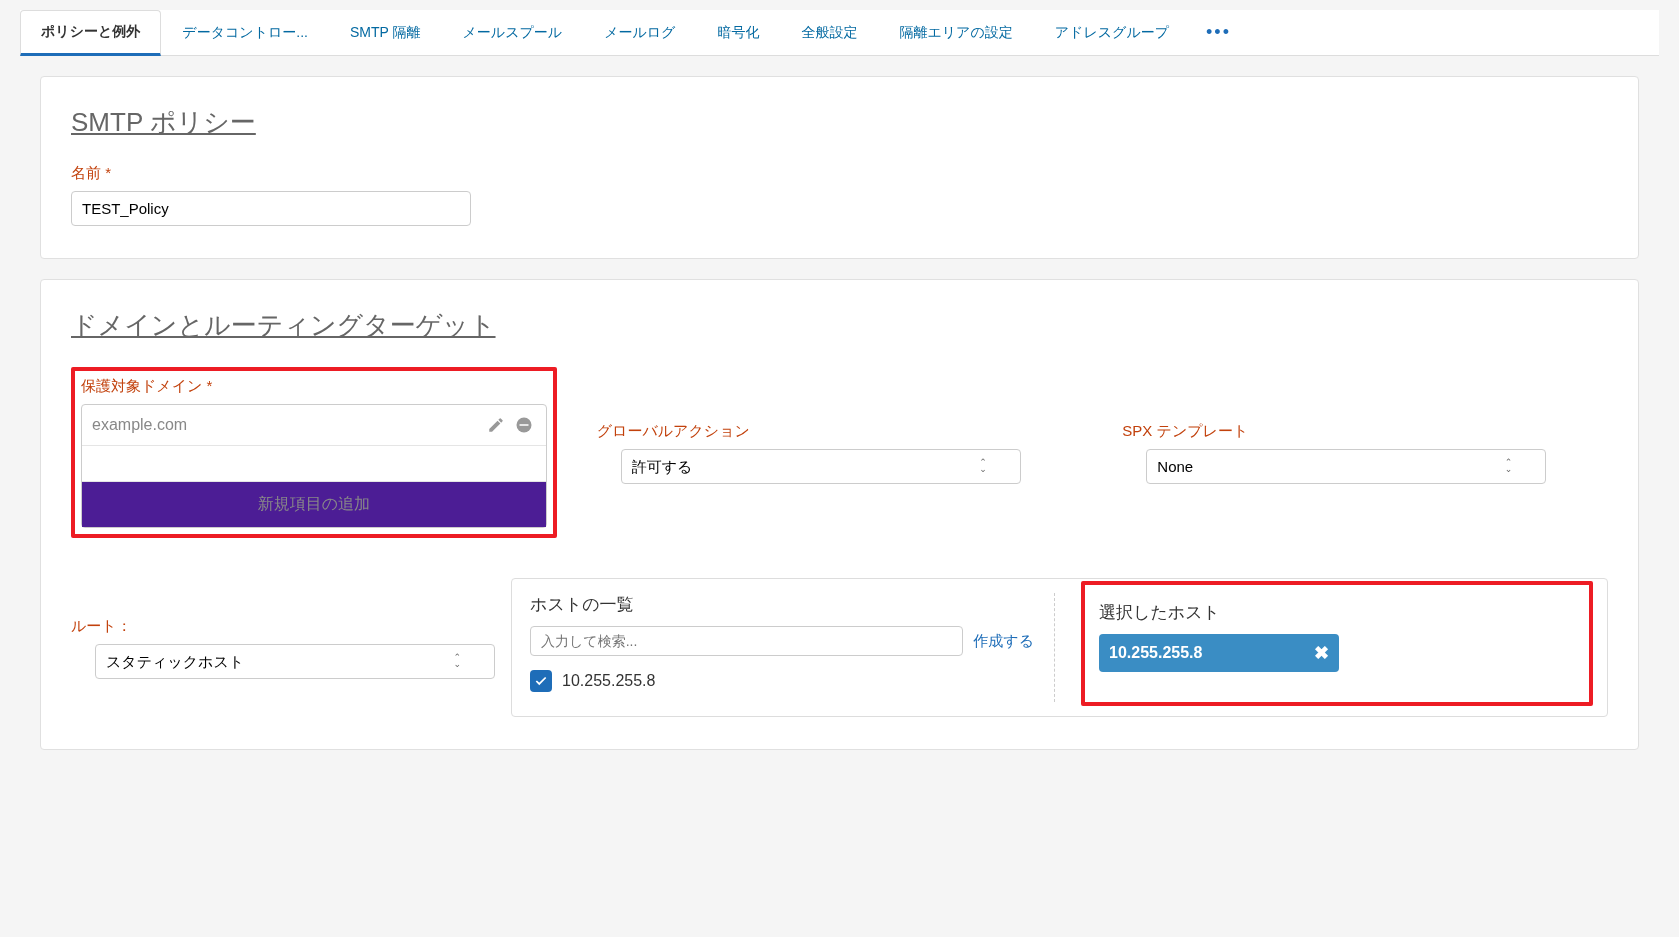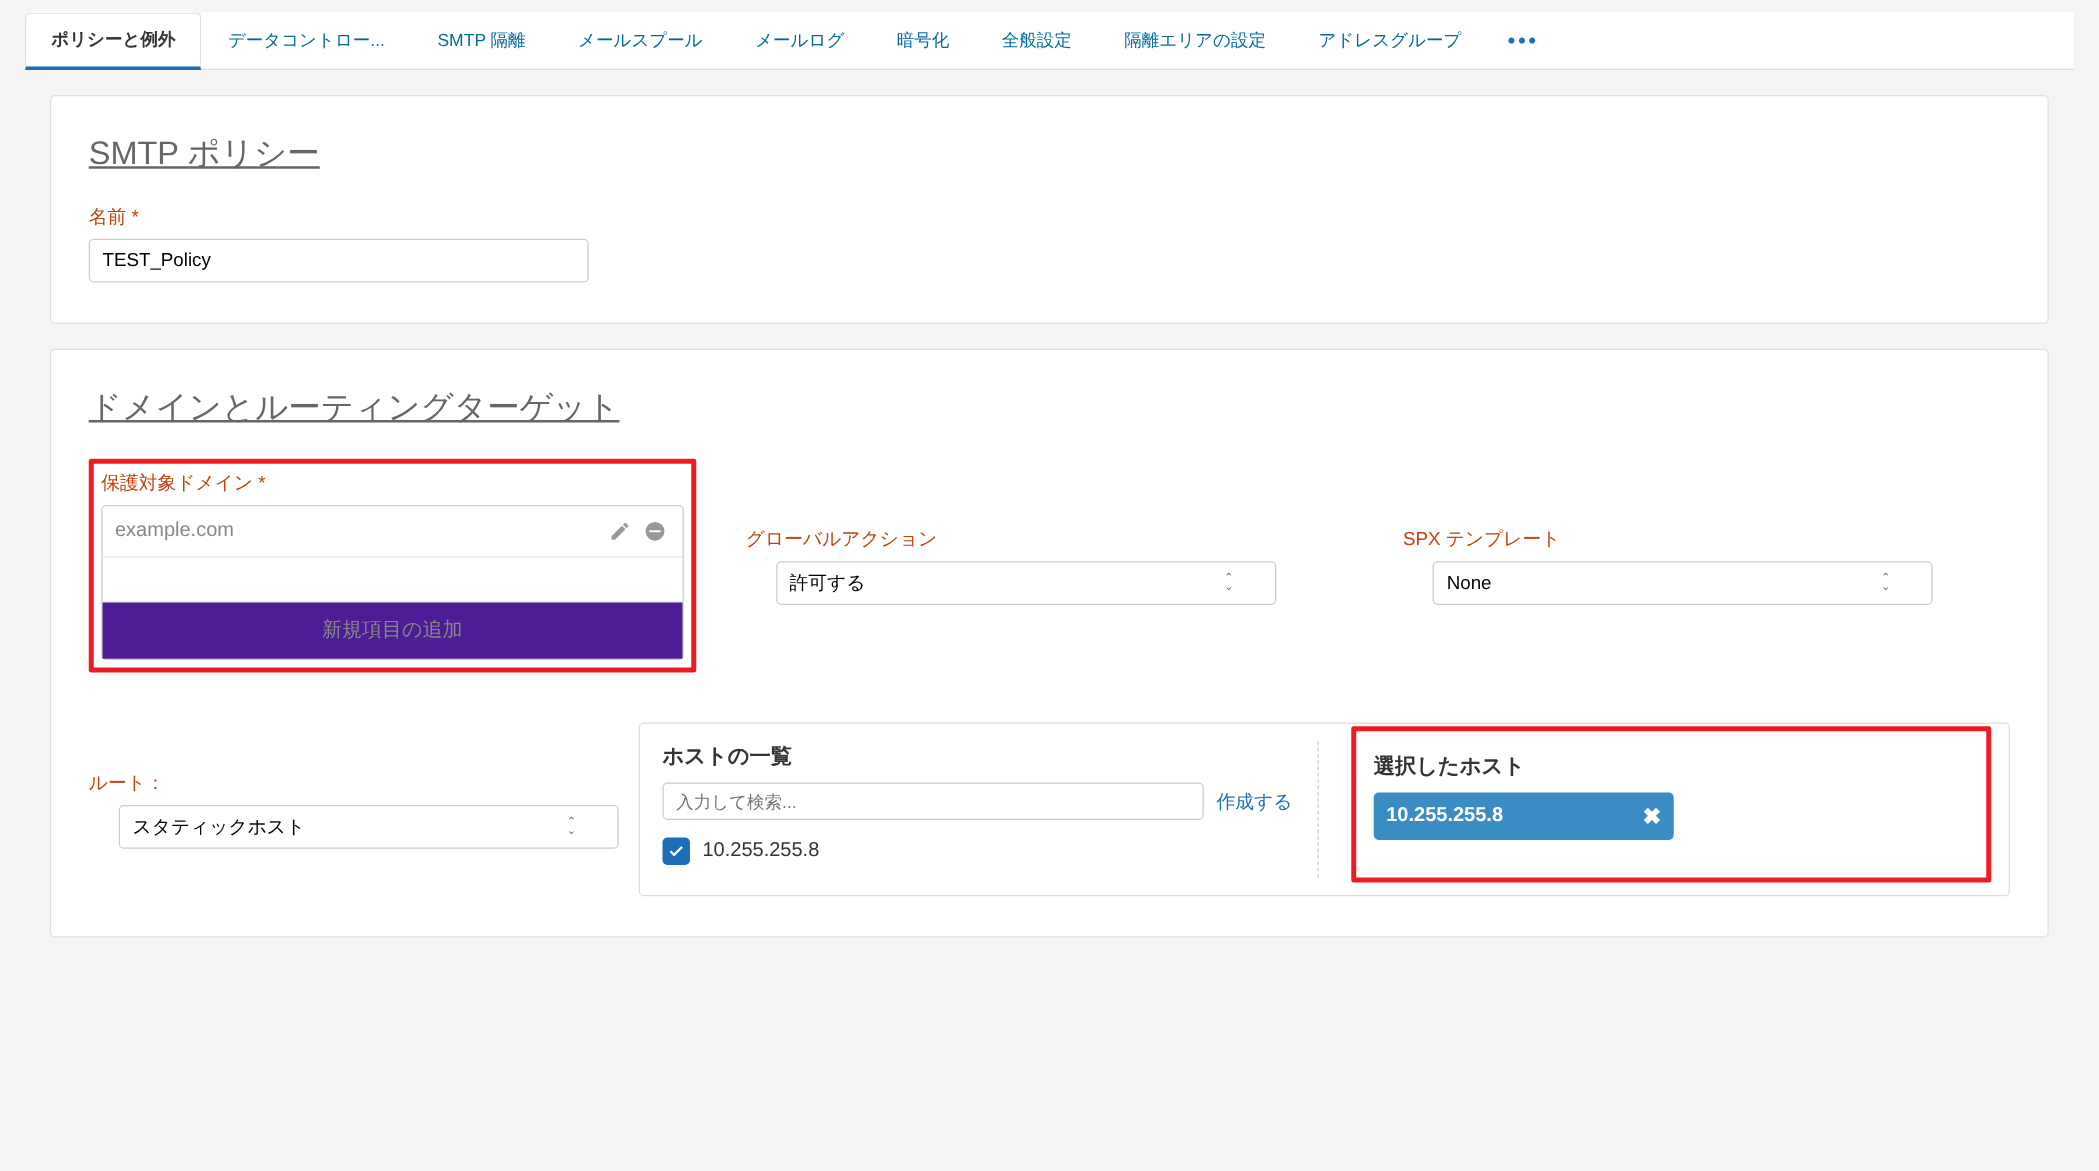--- a/index.html
+++ b/index.html
@@ -31,21 +31,21 @@
 
 .select { width: 100%; max-width: 400px; padding: 8px 10px; border: 1px solid #ccc; border-radius: 4px; background: #fff; font-size: 15px; appearance: none; position: relative; margin-left: 24px; }
 .select-wrap { position: relative; max-width: 400px; }
 .select-wrap::after { content: "⌃\A⌄"; white-space: pre; position: absolute; right: 10px; top: 50%; transform: translateY(-50%); font-size: 9px; line-height: 7px; color: #666; pointer-events: none; }
 
 .route-row { margin-top: 40px; }
 
 .host-panel { border: 1px solid #ddd; border-radius: 4px; padding: 14px 18px; display: flex; gap: 30px; background:#fff; }
 .host-left { flex: 1; border-right: 1px dashed #ccc; padding-right: 20px; }
 .host-right { flex: 1; }
-.host-title { font-size: 17px; font-weight: 700; margin-bottom: 10px; }
+.host-title { font-size: 17px; font-weight: 400; margin-bottom: 10px; }
 
 .search-row { display: flex; align-items: center; gap: 10px; margin-bottom: 10px; }
 .search-input { flex: 1; padding: 6px 10px; border: 1px solid #ccc; border-radius: 4px; font-size: 14px; min-width: 0; }
 .create-link { color: #1e6db8; font-size: 15px; cursor: pointer; white-space: nowrap; }
 
 .host-item { display: flex; align-items: center; gap: 10px; padding: 4px 0; }
 .checkbox { width: 22px; height: 22px; border-radius: 4px; background: #1e6db8; display: inline-flex; align-items: center; justify-content: center; }
 .checkbox svg { width: 14px; height: 14px; stroke: #fff; stroke-width: 3; fill: none; }
 .host-ip { font-size: 16px; }
 

